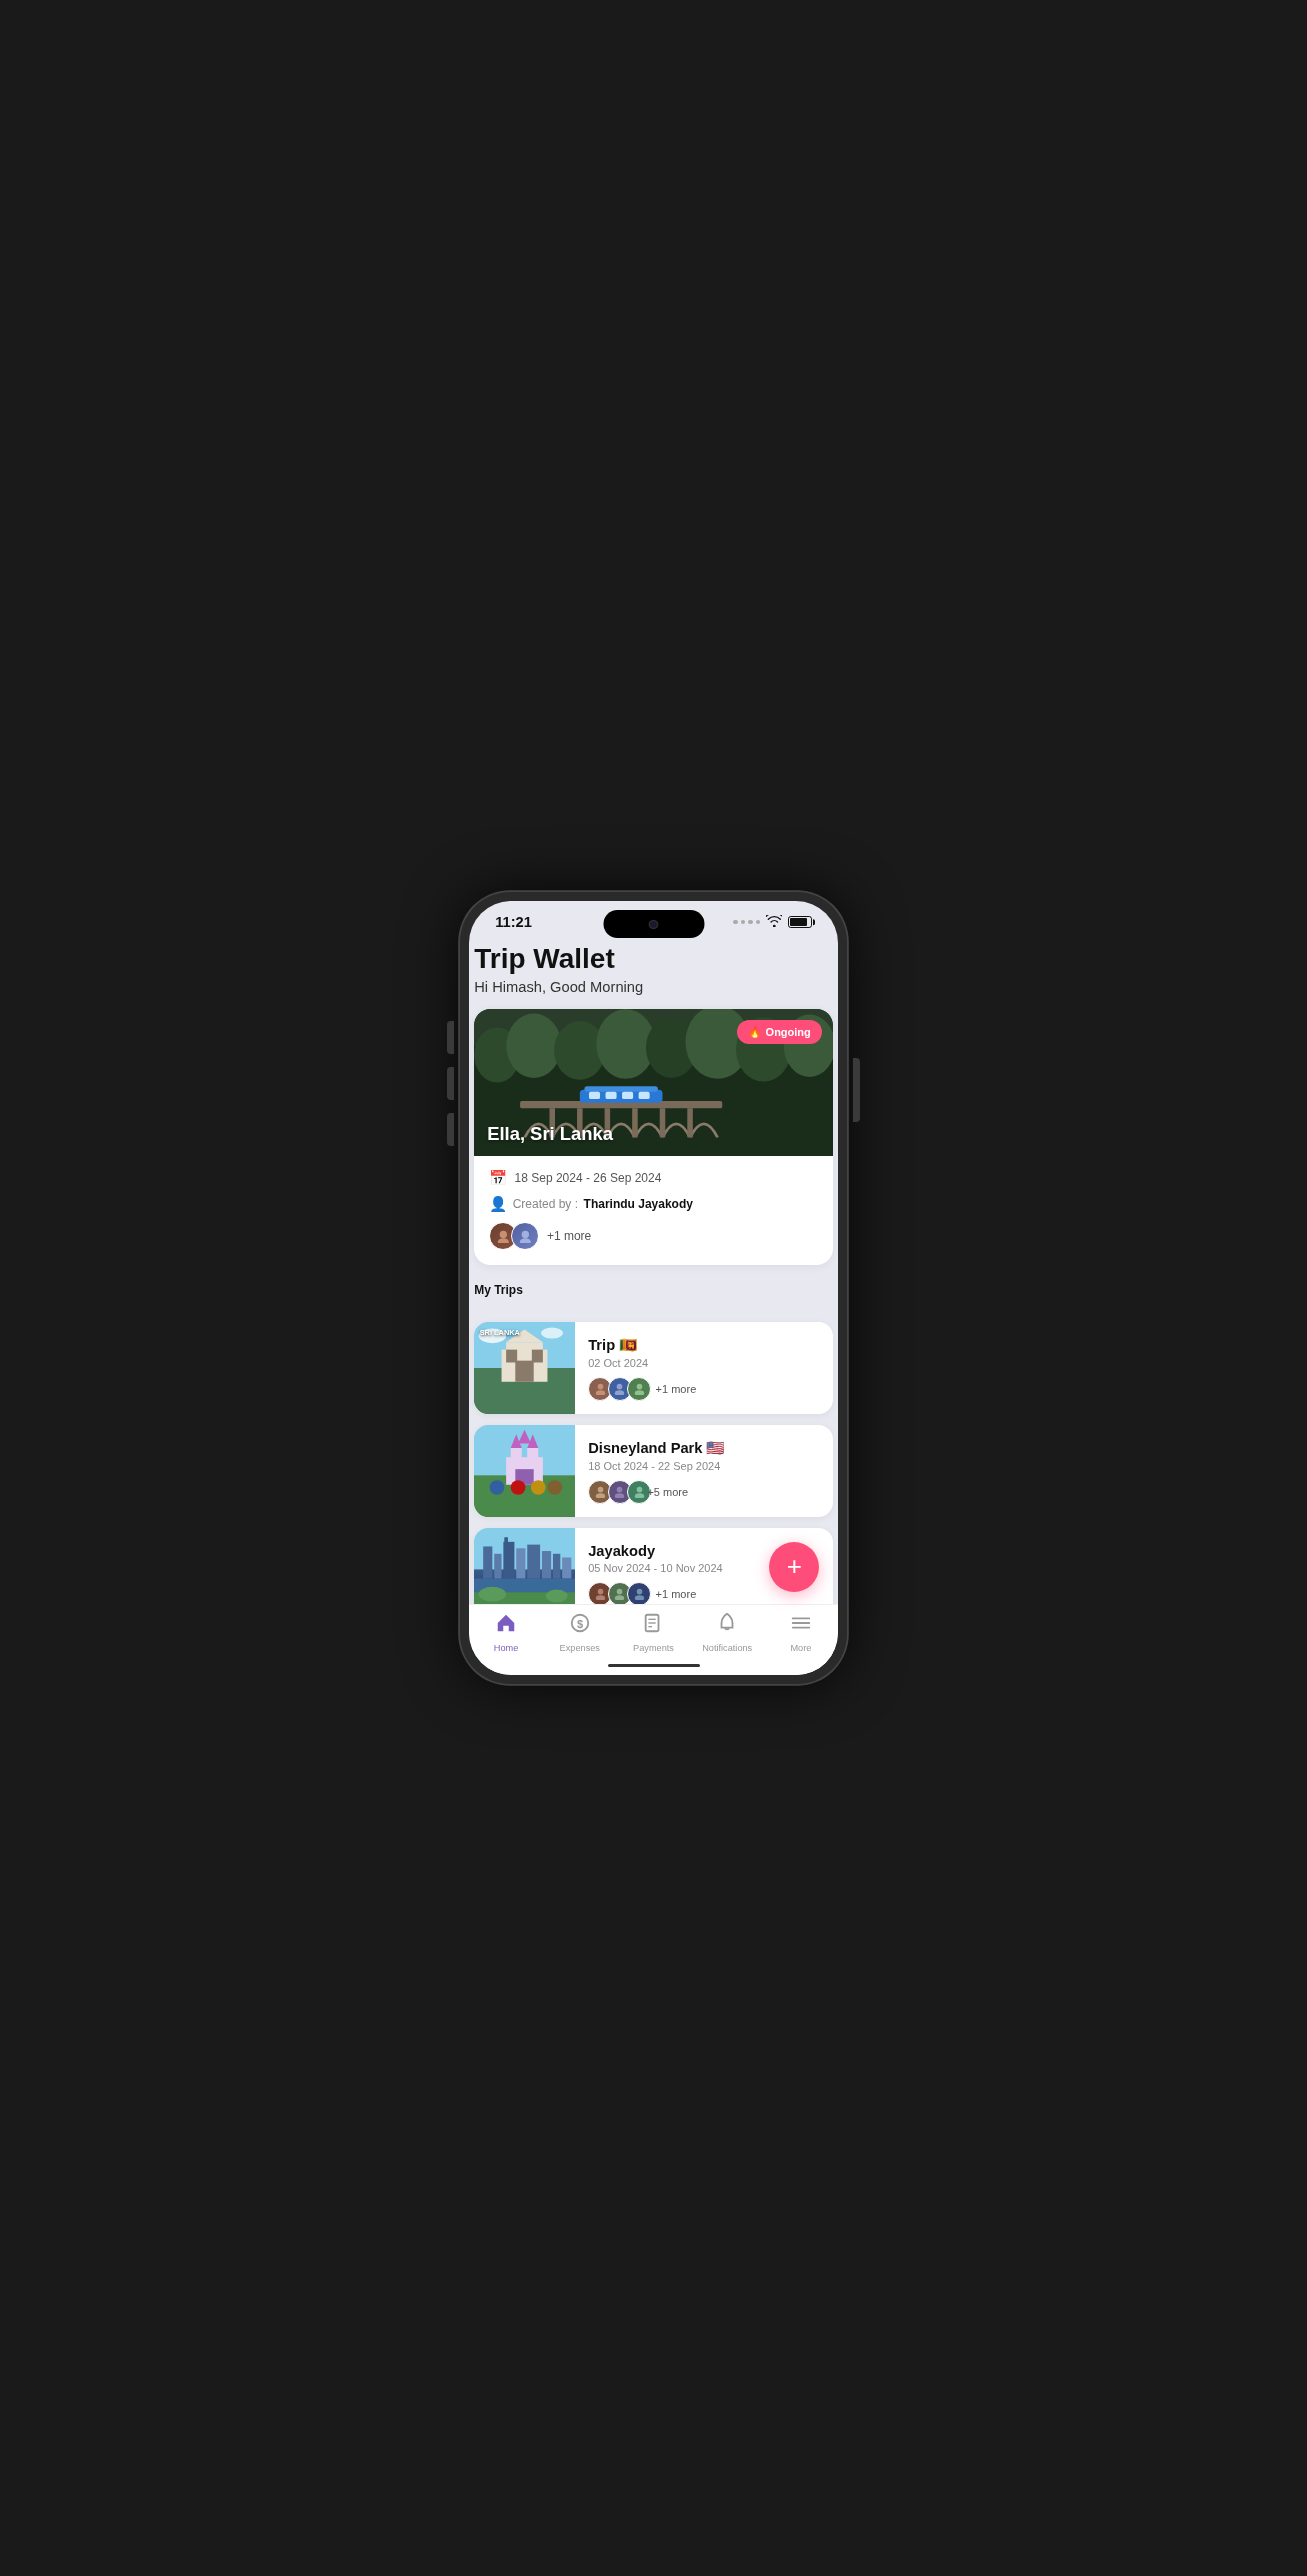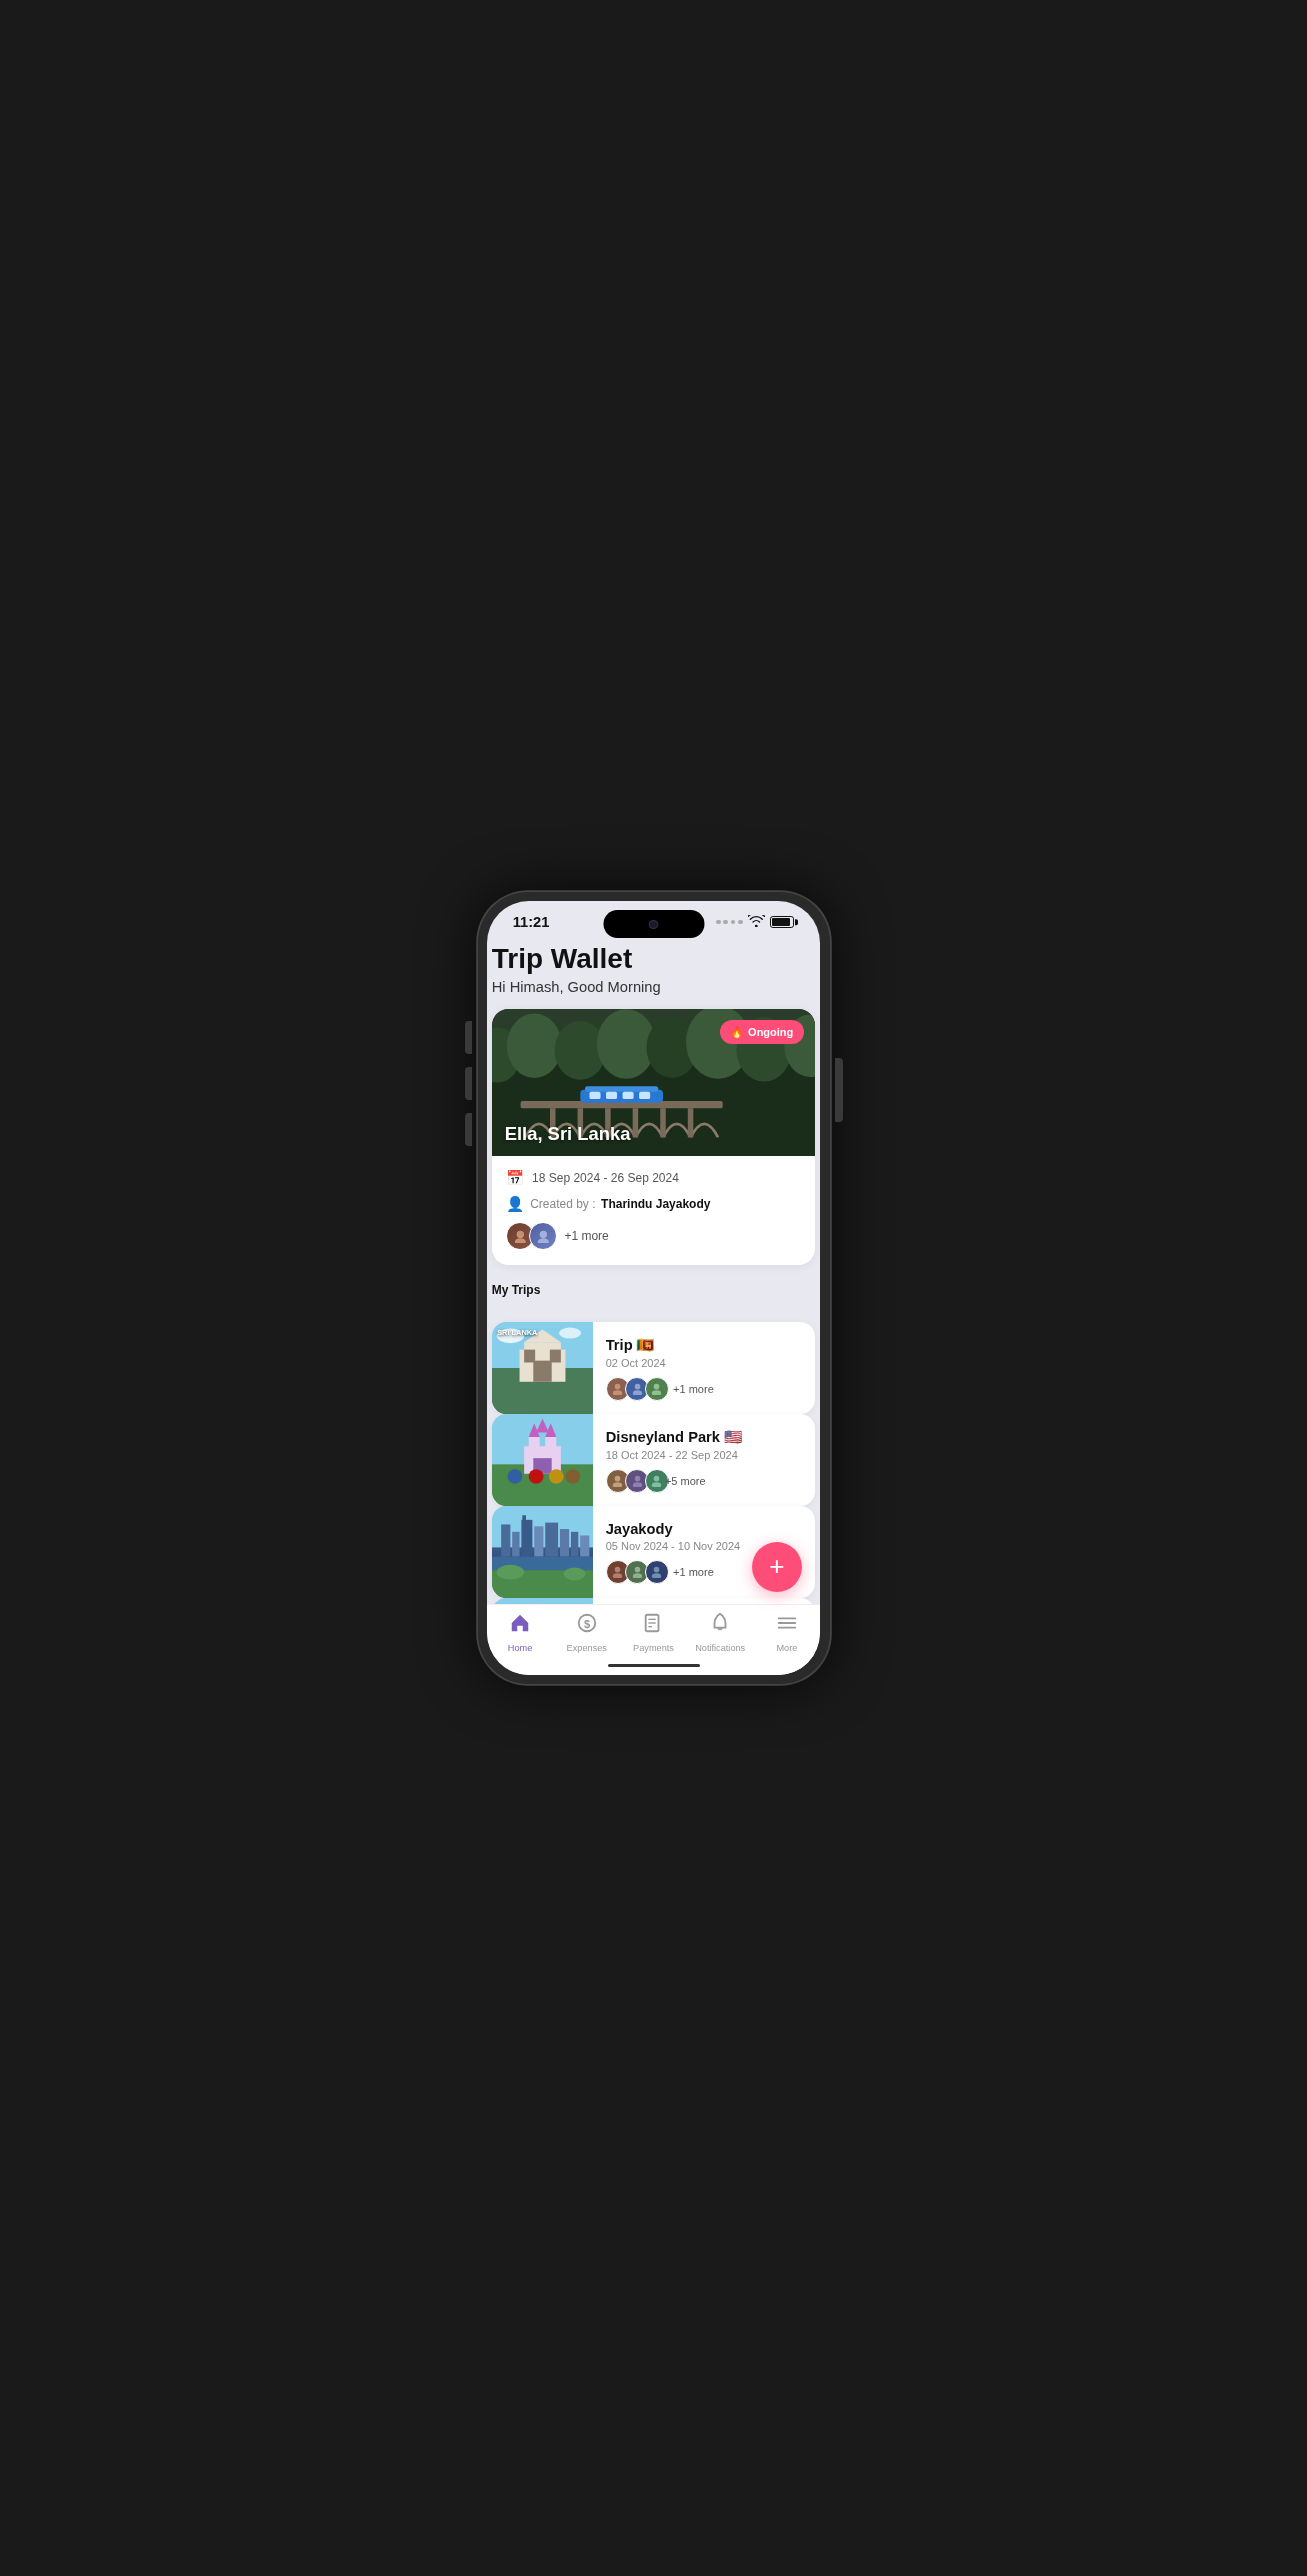--- a/index.html
+++ b/index.html
@@ -7,21 +7,21 @@
     body {
       background: #1a1a1a;
       display: flex;
       justify-content: center;
       align-items: center;
       min-height: 100vh;
       font-family: -apple-system, BlinkMacSystemFont, 'Segoe UI', sans-serif;
     }
 
     .phone-outer {
-      width: 352px;
+      width: 387px;
       height: 792px;
       background: #2a2a2a;
       border-radius: 50px;
       padding: 9.2px;
       box-shadow: 0 0 0 1.8px #444, 0 0 55px rgba(0,0,0,0.8);
       position: relative;
     }
 
     .phone-inner {
       width: 100%;
@@ -273,20 +273,21 @@
     .section-title {
       font-size: 12px;
       font-weight: 700;
       color: #111;
       margin-bottom: 25px;
     }
 
     .trip-list {
       display: flex;
       flex-direction: column;
+      gap: 11px;
       padding-bottom: 83px;
     }
 
     .trip-item {
       background: #fff;
       border-radius: 14.7px;
       display: flex;
       align-items: center;
       overflow: hidden;
       box-shadow: 0 1.8px 7.4px rgba(0,0,0,0.05);

